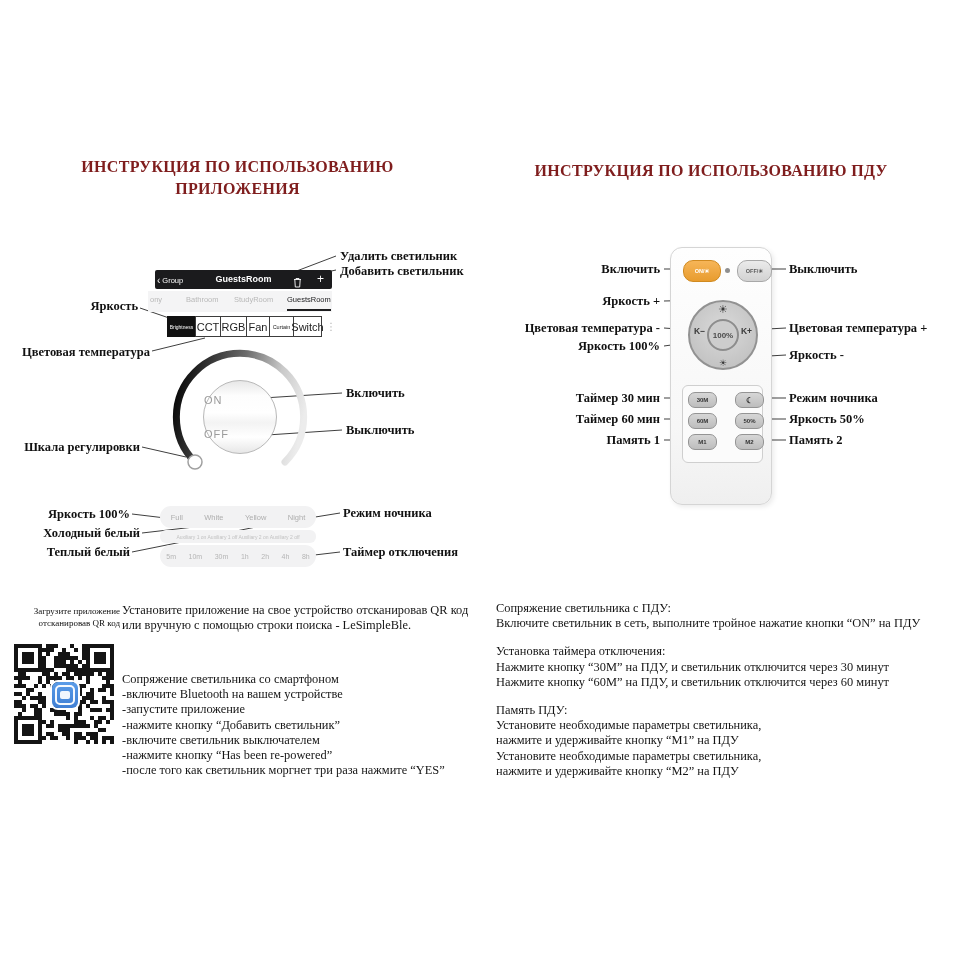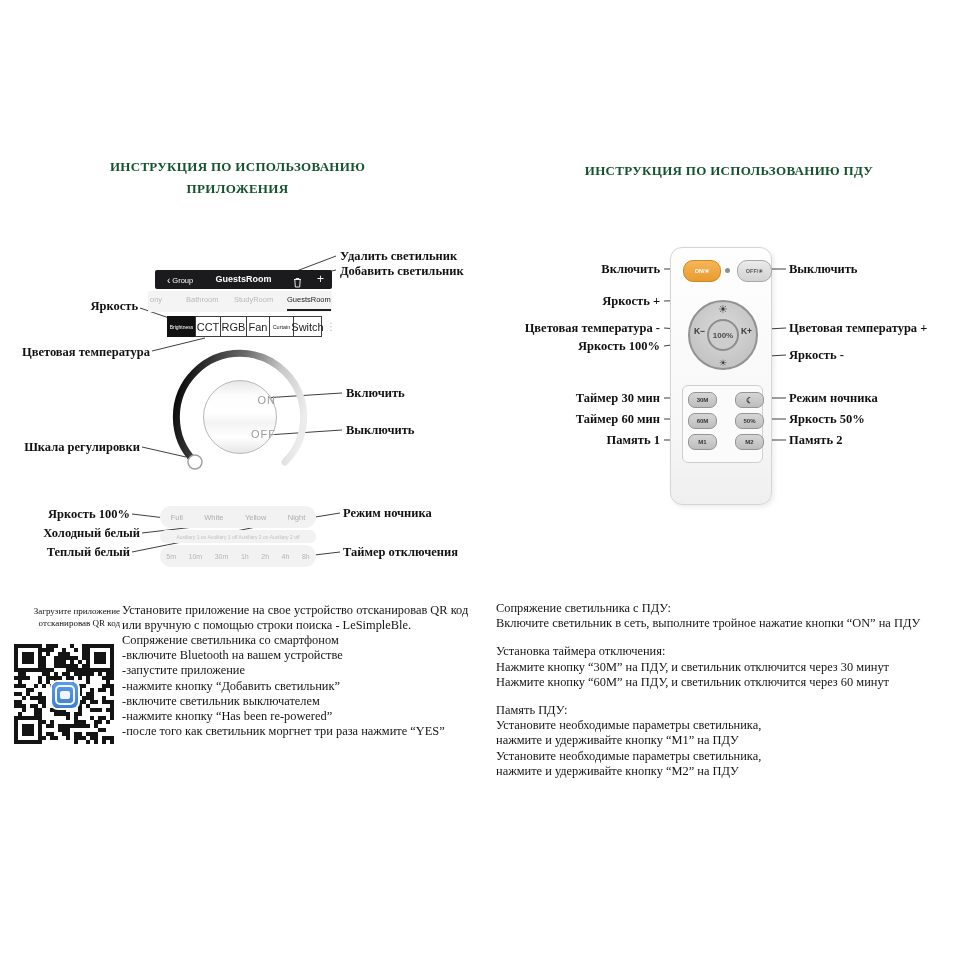--- a/index.html
+++ b/index.html
@@ -1,49 +1,49 @@
 <!DOCTYPE html>
 <html><head>
 <meta charset="utf-8">
 <style>
   html,body{margin:0;padding:0;background:#fff;}
   .page{position:relative;width:970px;height:970px;background:#ffffff;overflow:hidden;
         font-family:"Liberation Serif",serif;}
   .connectors{position:absolute;left:0;top:0;pointer-events:none;}
-  .heading{position:absolute;font-family:"Liberation Serif",serif;font-size:13px;font-weight:600;
-           letter-spacing:.3px;color:#14532d;text-align:center;line-height:22px;}
+  .heading{position:absolute;font-family:"Liberation Serif",serif;font-size:16px;font-weight:600;
+           letter-spacing:.3px;color:#7f1d1d;text-align:center;line-height:22px;}
   .callout{position:absolute;font-family:"Liberation Serif",serif;font-weight:bold;font-size:12.5px;
            color:#111;white-space:nowrap;line-height:14px;}
   .textblock{position:absolute;font-family:"Liberation Serif",serif;font-size:12.4px;
              line-height:15.2px;color:#151515;}
   .textblock .para{margin:0 0 13px 0;}
   
   .navbar{position:absolute;left:155px;top:270px;width:177px;height:19px;background:#1b1b1d;
           border-radius:2px;font-family:"Liberation Sans",sans-serif;color:#fff;}
-  .navbar .back{position:absolute;left:12px;top:0;height:19px;line-height:19px;font-size:7.5px;color:#fefefe;}
+  .navbar .back{position:absolute;left:2px;top:0;height:19px;line-height:19px;font-size:7.5px;color:#fefefe;}
   .navbar .back .chev{font-size:10px;margin-right:2px;position:relative;top:.5px;}
   .navbar .navtitle{position:absolute;left:0;right:0;top:0;height:19px;line-height:19px;
                     text-align:center;font-size:9px;font-weight:bold;}
   .navbar .trash{position:absolute;right:30px;top:4px;}
   .navbar .plus{position:absolute;right:8px;top:0;height:19px;line-height:18px;font-size:12px;font-weight:300;}
   .roomsbar{position:absolute;left:148px;top:291px;width:184px;height:21px;background:#f4f4f5;
             font-family:"Liberation Sans",sans-serif;font-size:7.5px;color:#b9b9b9;}
   .roomsbar span{position:absolute;top:0;height:17px;line-height:17px;}
   .roomsbar .active{color:#1c1c1e;border-bottom:2px solid #1c1c1e;padding-bottom:1px;}
   .functabs{position:absolute;left:168px;top:316px;height:21px;display:flex;align-items:stretch;
             font-family:"Liberation Sans",sans-serif;}
   .functabs .ftab{display:flex;align-items:center;justify-content:center;border:1px solid #3c3c3c;
                   background:#fff;color:#222;font-size:11px;margin-left:-1px;}
   .functabs .ftab.sel{background:#111;color:#fff;border-color:#111;font-size:5px;}
   .functabs .dots{display:flex;align-items:center;color:#b3b3b3;font-size:10px;margin-left:4px;}
   .dialsvg{position:absolute;left:165px;top:346px;}
   .dial-inner{position:absolute;left:203px;top:380px;width:74px;height:74px;border-radius:50%;
               border:1px solid #b8b8b8;
               background:linear-gradient(180deg,#e7e7e7 0%,#fdfdfd 20%,#ffffff 44%,#f3f3f3 58%,#ffffff 78%,#e7e7e7 100%);
-              display:flex;flex-direction:column;justify-content:space-between;align-items:flex-end;
+              display:flex;flex-direction:column;justify-content:space-between;align-items:flex-start;
               padding:13px 0;box-sizing:border-box;
               font-family:"Liberation Sans",sans-serif;font-size:11px;letter-spacing:1px;color:#9b9b9b;}
   .moderow{position:absolute;left:160px;width:156px;background:#f2f2f3;
            font-family:"Liberation Sans",sans-serif;color:#aeaeae;
            display:flex;align-items:center;justify-content:space-around;}
   .row-modes{top:506px;height:22px;border-radius:11px;font-size:7.5px;}
   .row-aux{top:530px;height:13px;border-radius:6px;font-size:5px;color:#c2c2c2;justify-content:center;}
   .row-timers{top:545px;height:22px;border-radius:11px;font-size:7px;color:#b5b5b5;}
   
   .qr-caption{position:absolute;left:2px;top:606px;width:118px;text-align:right;
@@ -547,31 +547,31 @@
   </div>
   <div class="qr-icon">
     <div class="ring"></div>
     <div class="glyph"></div>
   </div>
 
   <div class="textblock" style="left:122px;top:603px;width:360px;">
     <div>Установите приложение на свое устройство отсканировав QR код</div>
     <div>или вручную с помощью строки поиска - LeSimpleBle.</div>
   </div>
-  <div class="textblock" style="left:122px;top:633px;width:360px;">
+  <div class="textblock" style="left:122px;top:672px;width:360px;">
     <div>Сопряжение светильника со смартфоном</div>
     <div>-включите Bluetooth на вашем устройстве</div>
     <div>-запустите приложение</div>
     <div>-нажмите кнопку “Добавить светильник”</div>
     <div>-включите светильник выключателем</div>
     <div>-нажмите кнопку “Has been re-powered”</div>
     <div>-после того как светильник моргнет три раза нажмите “YES”</div>
   </div>
 
-  <div class="heading" style="left:519px;top:160px;width:420px;">ИНСТРУКЦИЯ ПО ИСПОЛЬЗОВАНИЮ ПДУ</div>
+  <div class="heading" style="left:501px;top:160px;width:420px;">ИНСТРУКЦИЯ ПО ИСПОЛЬЗОВАНИЮ ПДУ</div>
 
   <div class="remote">
     <div class="rc-btn rc-on">ON/☀</div>
     <div class="rc-led"></div>
     <div class="rc-btn rc-off">OFF/☀</div>
     <div class="rc-pad">
       <div class="sun-top">☀</div>
       <div class="kminus">K−</div>
       <div class="rc-center">100%</div>
       <div class="kplus">K+</div>

